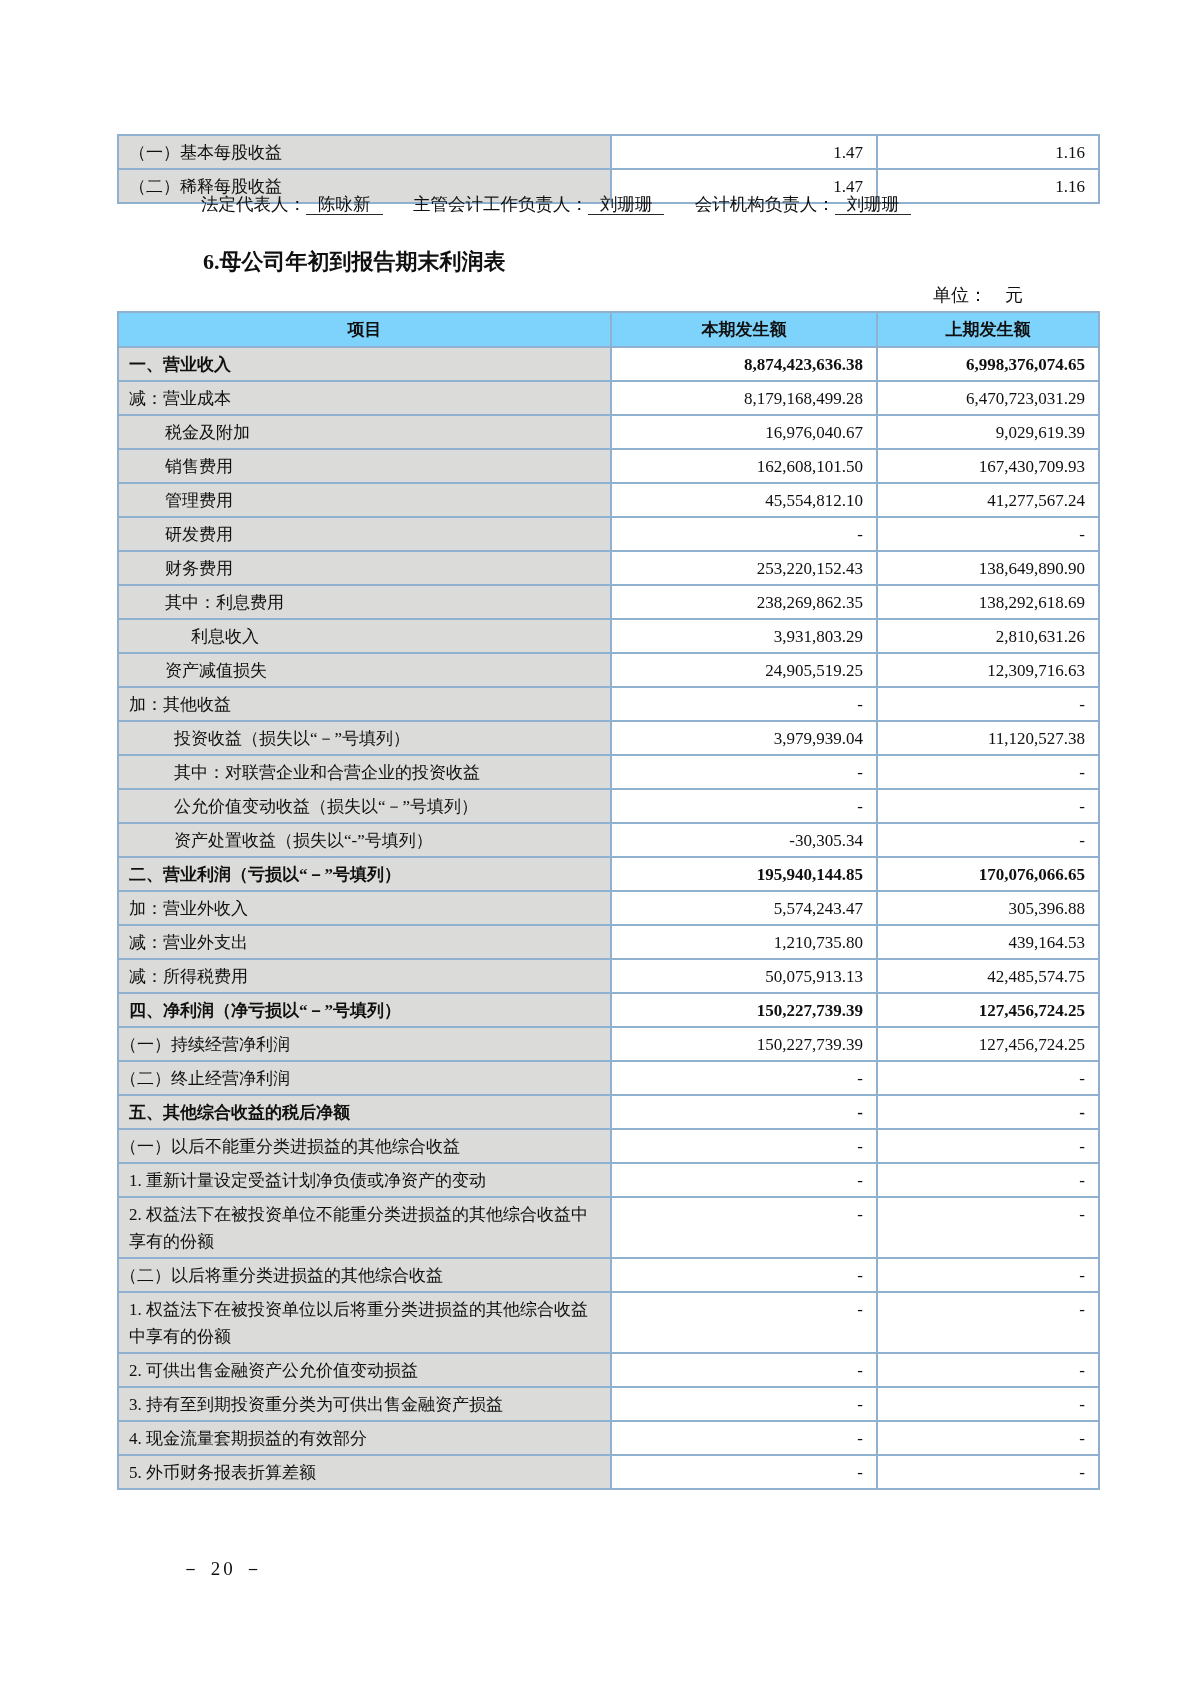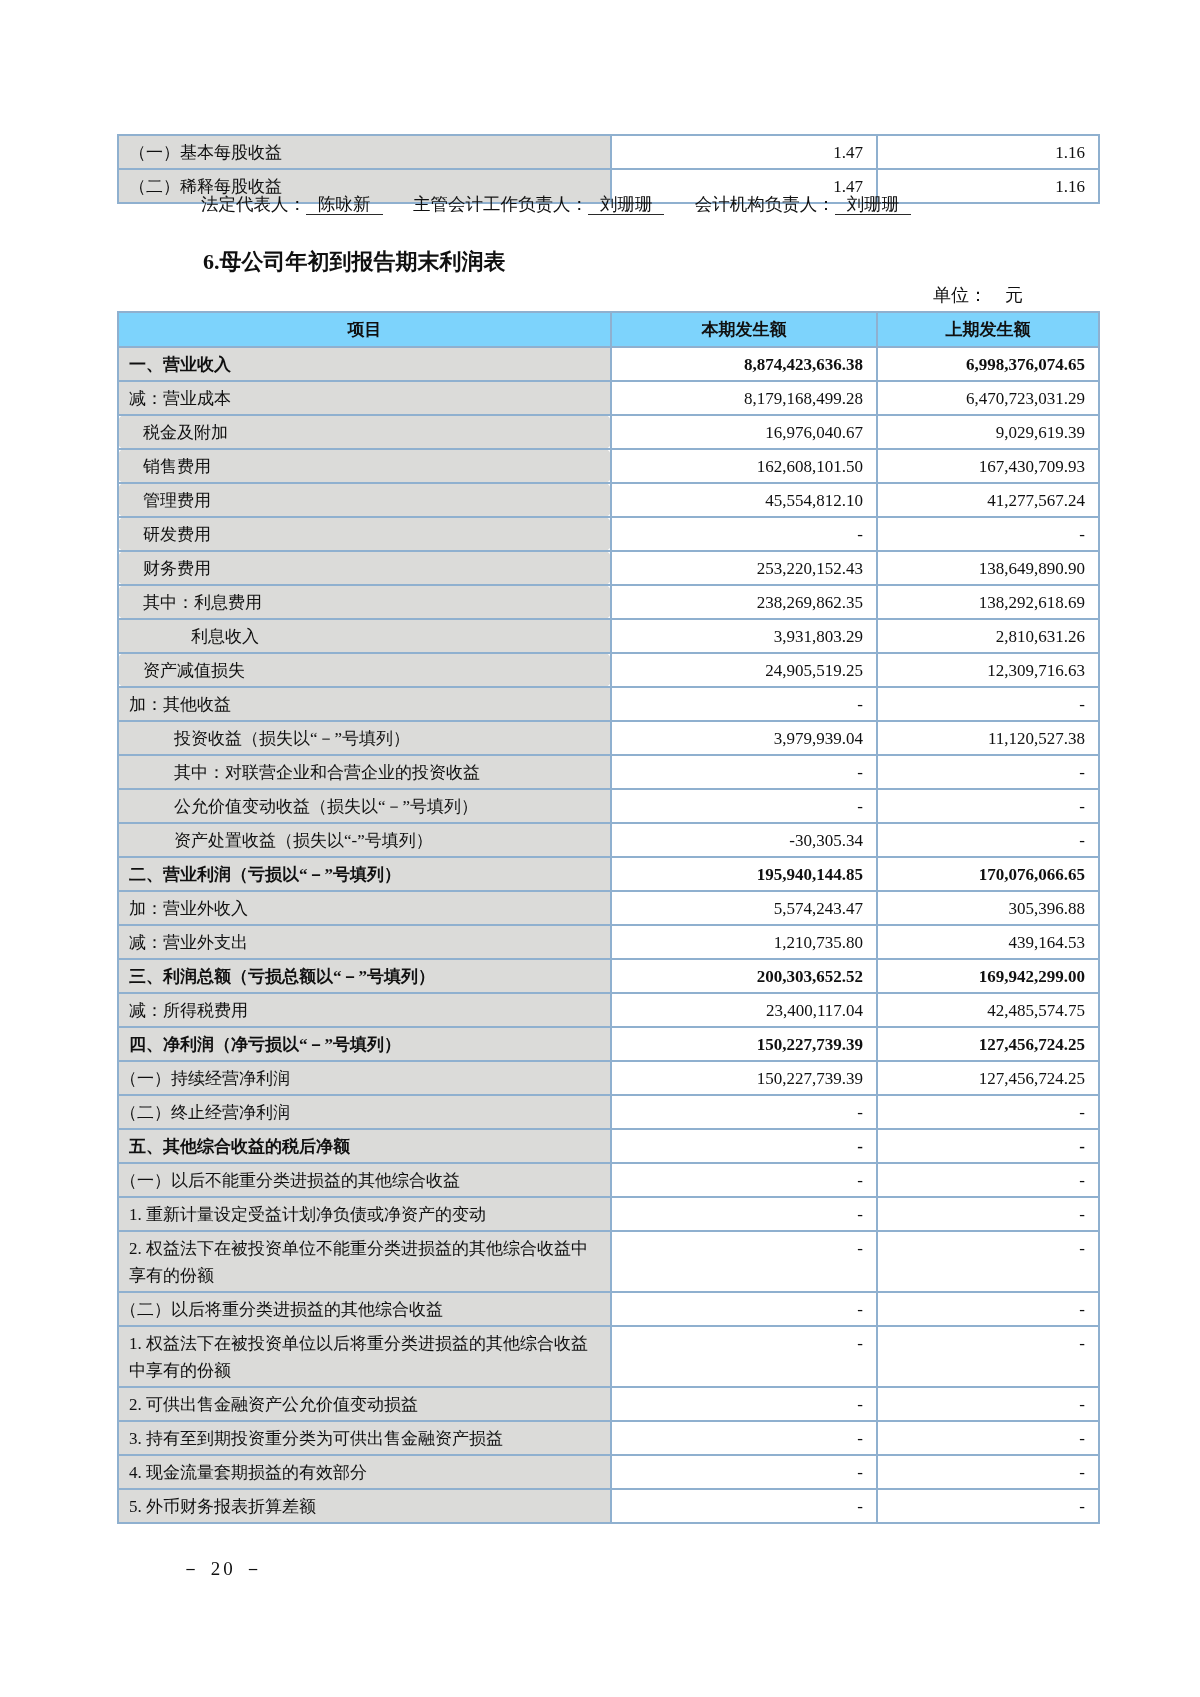--- a/index.html
+++ b/index.html
@@ -15,21 +15,21 @@
     background:#7dd3fc;font-size:17px;font-weight:bold;text-align:center;
     padding:5px 0;line-height:23px;
   }
   .fin-table td{font-size:17px;line-height:27px;padding-top:2.5px;padding-bottom:2.5px;}
   td.label{background:#dbdbd9;padding-right:8px;}
   td.num{background:#ffffff;text-align:right;padding-right:13px;}
   tr.bold td{font-weight:bold;}
   
   .ind0{padding-left:10px;}
   .ind05{}
-  .ind1{padding-left:24px;border-radius:7px;}
+  .ind1{padding-left:46px;}
   .ind15{padding-left:55px;}
   .ind2{padding-left:72px;}
   
   .eps-table-wrap{position:absolute;left:117px;top:134px;}
   .sig-line{position:absolute;left:201px;top:192px;font-size:17.5px;line-height:24px;white-space:nowrap;}
   .sig-group{margin-right:26px;}
   .sig-name{border-bottom:1.6px solid #2a2a2a;padding:0 12px;}
   .section-title{position:absolute;left:183px;top:247px;font-size:22px;font-weight:bold;margin-left:20px;}
   .unit-label{position:absolute;right:177px;top:283px;font-size:18px;}
   .main-table-wrap{position:absolute;left:117px;top:311px;}
@@ -167,28 +167,23 @@
         <tr>
     <td class="label ind0">加：营业外收入</td>
     <td class="num">5,574,243.47</td>
     <td class="num">305,396.88</td>
   </tr>
         <tr>
     <td class="label ind0">减：营业外支出</td>
     <td class="num">1,210,735.80</td>
     <td class="num">439,164.53</td>
   </tr>
-        <tr class="bold">
-    <td class="label ind0">三、利润总额（亏损总额以“－”号填列）</td>
-    <td class="num">200,303,652.52</td>
-    <td class="num">169,942,299.00</td>
-  </tr>
         <tr>
     <td class="label ind0">减：所得税费用</td>
-    <td class="num">23,400,117.04</td>
+    <td class="num">50,075,913.13</td>
     <td class="num">42,485,574.75</td>
   </tr>
         <tr class="bold">
     <td class="label ind0">四、净利润（净亏损以“－”号填列）</td>
     <td class="num">150,227,739.39</td>
     <td class="num">127,456,724.25</td>
   </tr>
         <tr>
     <td class="label ind05">（一）持续经营净利润</td>
     <td class="num">150,227,739.39</td>

